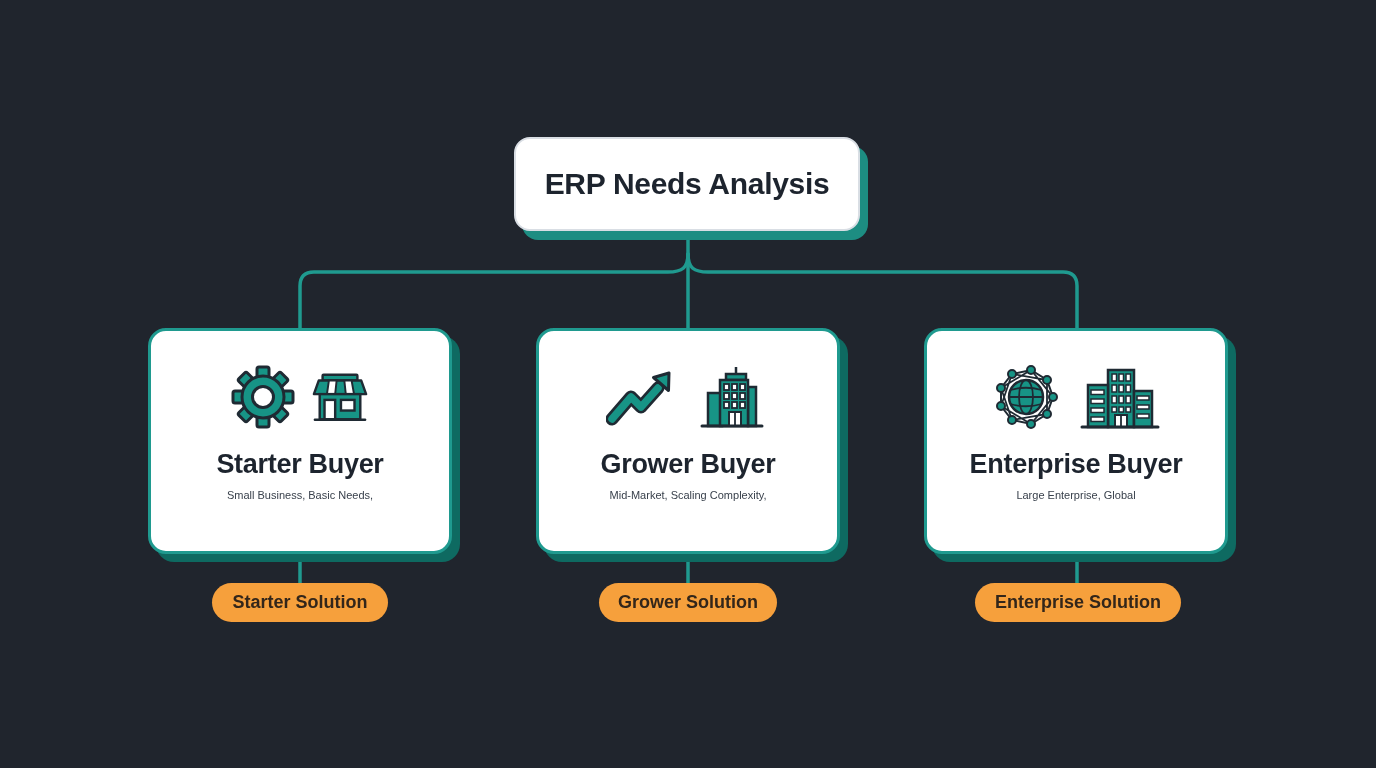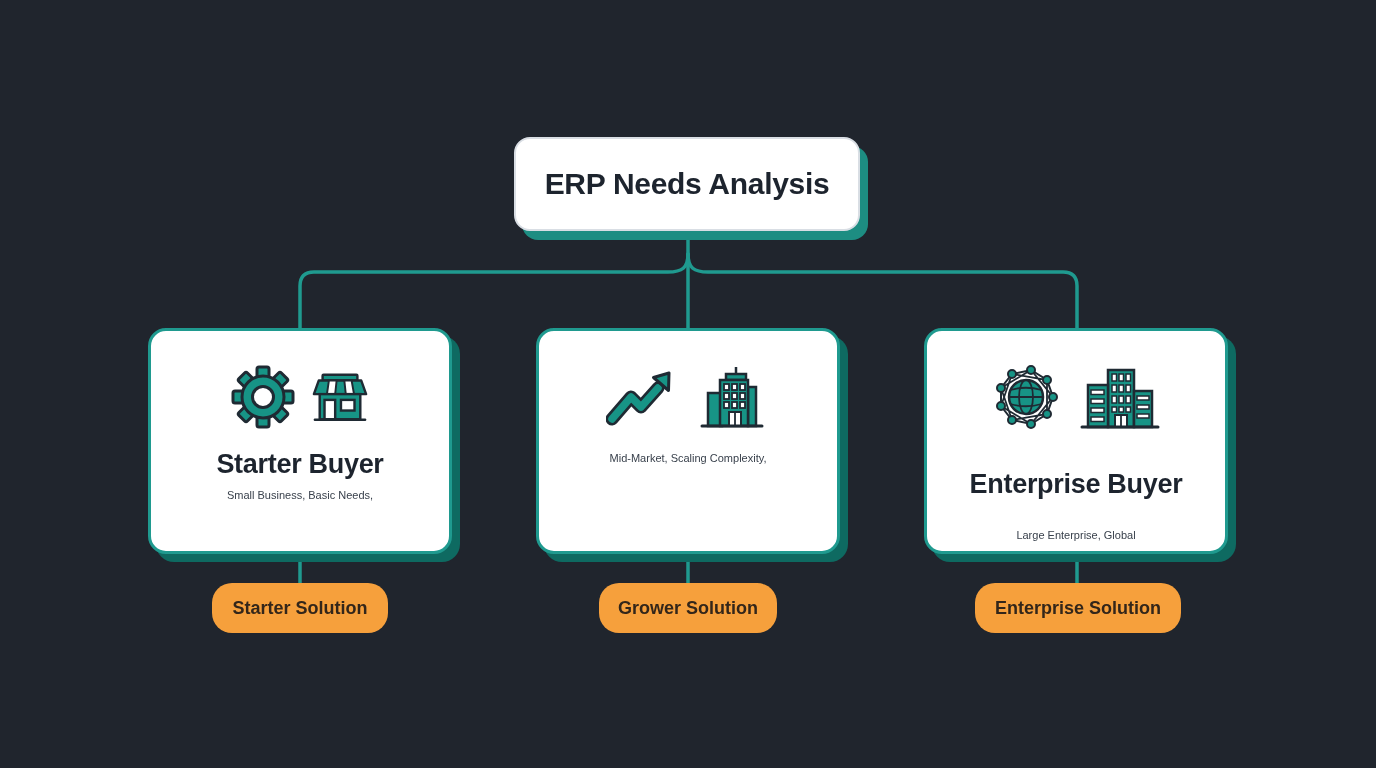--- a/index.html
+++ b/index.html
@@ -40,37 +40,37 @@
     position:absolute;top:328px;width:304px;height:226px;
     background:var(--node-fill);
     border:3px solid var(--teal);
     border-radius:18px;
     box-shadow:8px 8px 0 var(--teal-deep);
     display:flex;flex-direction:column;align-items:center;
     padding-top:20px;
   }
   .card-starter{left:148px;}
   .card-grower{left:536px;}
-  .card-enterprise{left:924px;gap:20px;}
+  .card-enterprise{left:924px;}
 
   .icon-row{
     height:92px;display:flex;align-items:center;justify-content:center;gap:16px;
   }
   .card-title{
     margin-top:6px;font-size:27px;font-weight:bold;color:var(--text-dark);
     letter-spacing:-.3px;text-align:center;
   }
   .card-desc{
     margin-top:8px;font-size:11px;line-height:1.28;color:var(--text-secondary);
     text-align:center;
   }
   .card-desc span{display:block;}
 
   .solution-pill{
-    position:absolute;top:583px;height:50px;
+    position:absolute;top:583px;height:39px;
     background:var(--pill-orange);
     border-radius:20px;
     display:flex;align-items:center;justify-content:center;
     font-size:18px;font-weight:bold;color:#33261a;
   }
   .pill-starter{left:212px;width:176px;}
   .pill-grower{left:599px;width:178px;}
   .pill-enterprise{left:975px;width:206px;}
 
   .ic{display:block;}
@@ -155,20 +155,21 @@
             <rect x="46" y="28" width="5" height="6"></rect>
           <rect x="30" y="37" width="5" height="6"></rect>
             <rect x="38" y="37" width="5" height="6"></rect>
             <rect x="46" y="37" width="5" height="6"></rect>
         </g>
         <rect x="35" y="47" width="12" height="14" fill="#ffffff" stroke="#1f2a33" stroke-width="2"></rect>
         <line x1="41" y1="47" x2="41" y2="61" stroke="#1f2a33" stroke-width="1.8"></line>
         <line x1="8" y1="61" x2="68" y2="61" stroke="#1f2a33" stroke-width="3" stroke-linecap="round"></line>
       </svg>
     </div>
+    <div class="card-title">Grower Buyer</div>
     <div class="card-desc">
       <span>Mid-Market, Scaling Complexity,</span>
     </div>
   </div>
 
   <div class="buyer-card card-enterprise">
     <div class="icon-row">
 
       <svg class="ic" width="72" height="66" viewBox="0 0 72 66">
         <polyline fill="none" stroke="#1f2a33" stroke-width="1.8" points="63,33 41,60 11,42 22,10 57,16 57,50 22,56 11,24 41,6 63,33"></polyline>

